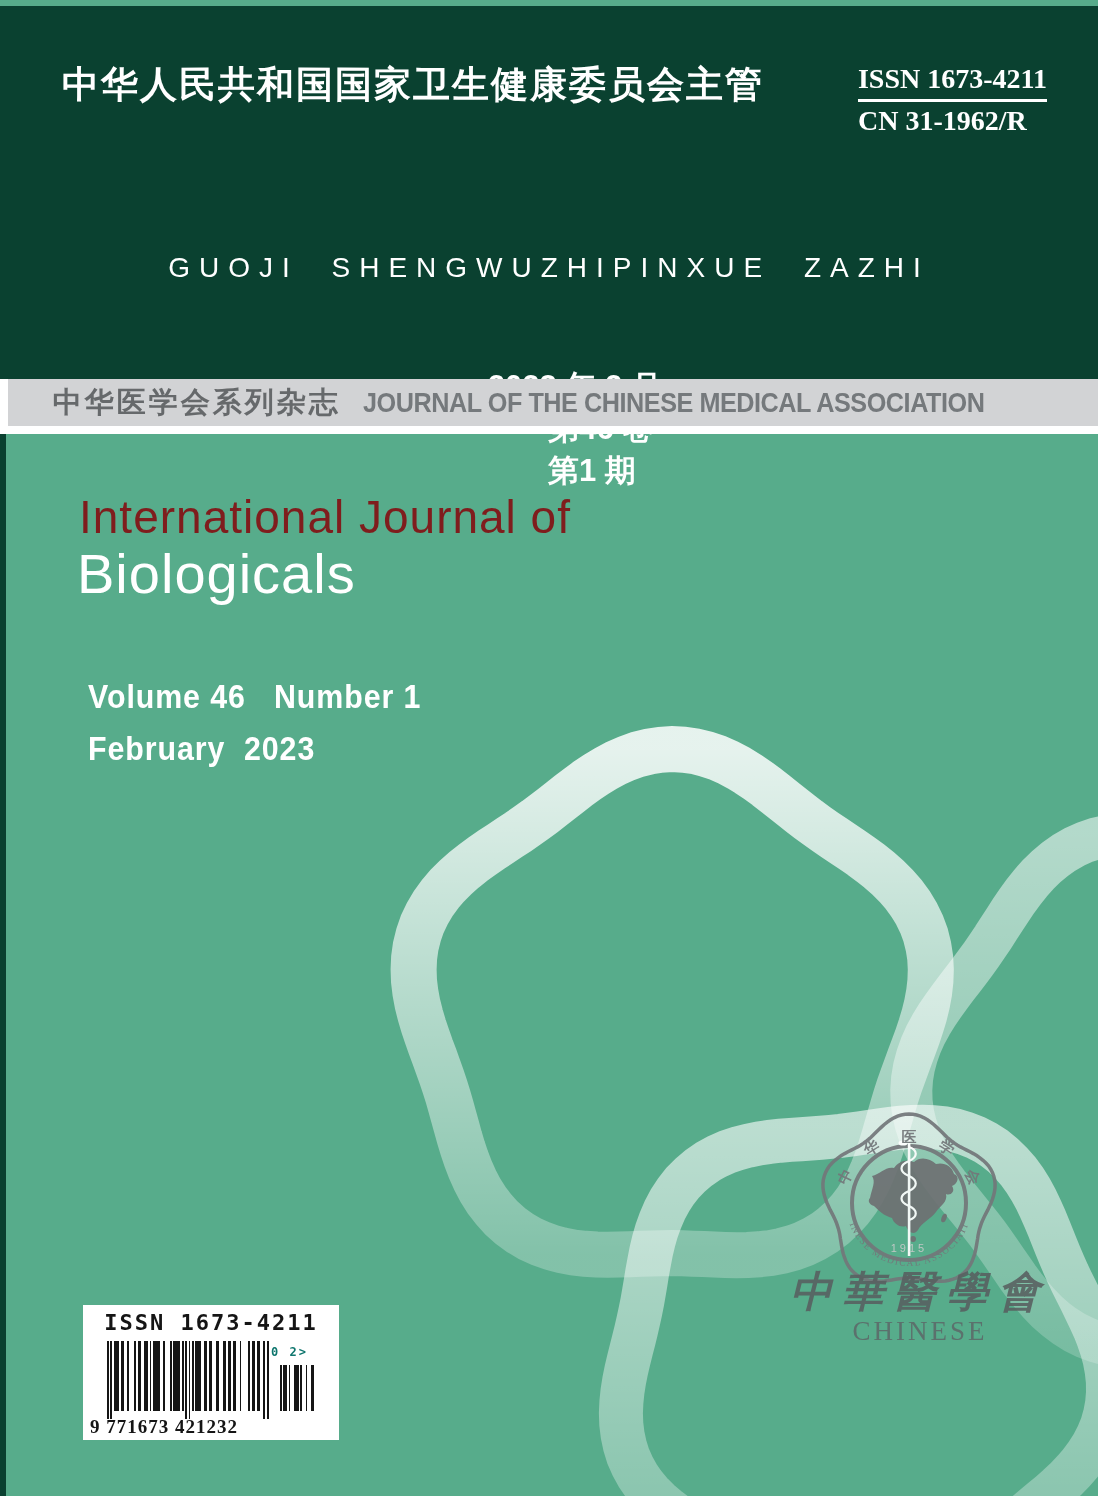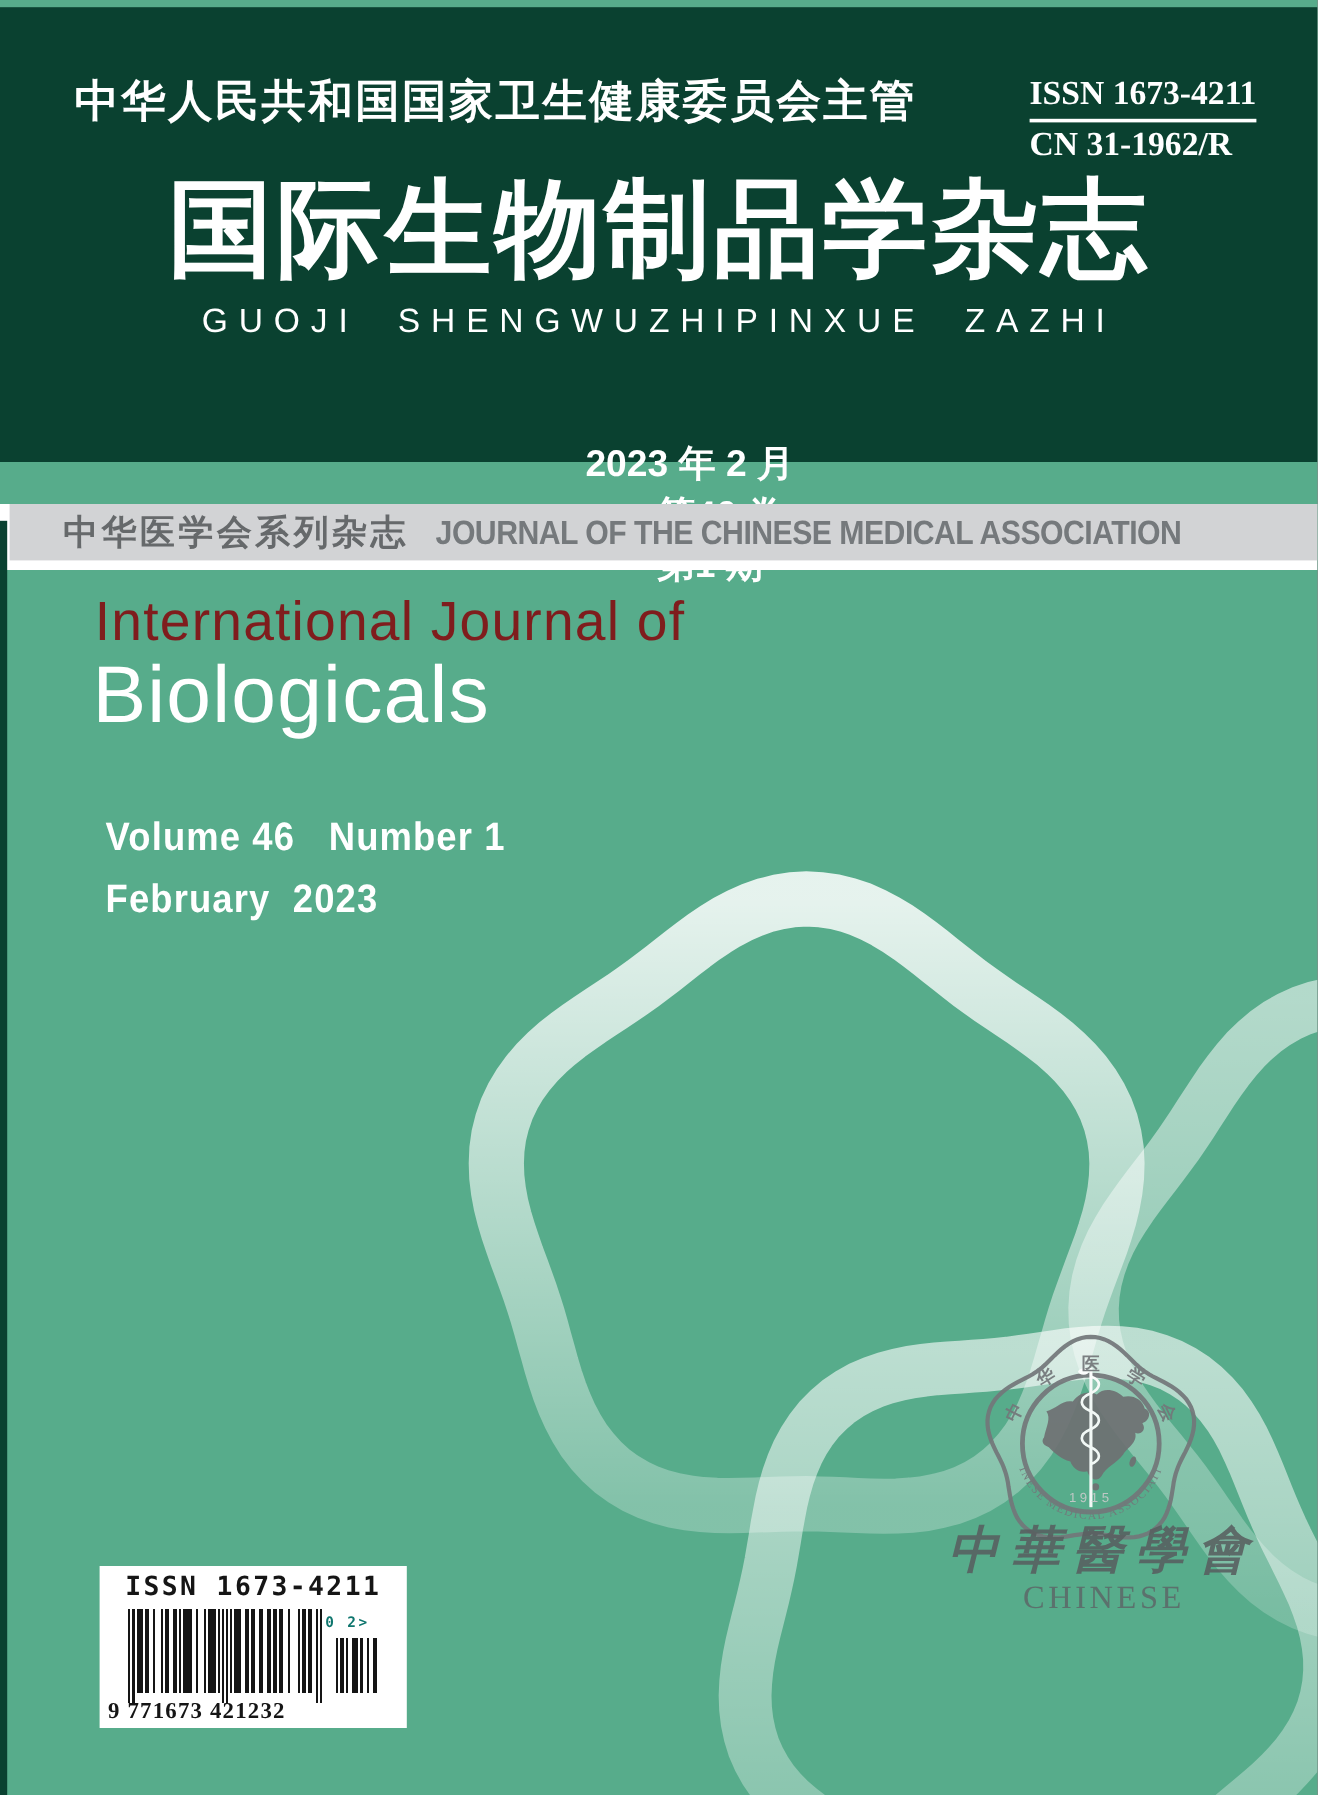--- a/index.html
+++ b/index.html
@@ -20,31 +20,31 @@
   .supervisor{position:absolute;left:62px;top:54px;font-size:37px;font-weight:bold;letter-spacing:2px;}
   .issn-block{position:absolute;right:51px;top:58px;font-family:"Liberation Serif",serif;font-weight:bold;font-size:28px;line-height:1.1;}
   .issn-line{border-bottom:3px solid #fff;padding-bottom:4px;margin-bottom:4px;}
   .title-cn{position:absolute;top:126px;left:0;width:100%;text-align:center;font-size:88px;font-weight:900;letter-spacing:3px;}
   .title-py{position:absolute;top:246px;left:0;width:100%;text-align:center;font-size:28px;font-weight:400;letter-spacing:9px;word-spacing:16px;}
   .issue-line{position:absolute;top:324px;left:0;width:100%;text-align:center;font-size:31px;font-weight:bold;white-space:pre;}
   .issue-line span{display:inline-block;}
   .issue-line span:nth-child(2){margin-left:52px;}
   .issue-line span:nth-child(3){margin-left:34px;}
   
-  .band-wrap{position:absolute;top:379px;left:0;width:100%;height:55px;background:#ffffff;margin-top:41px;}
+  .band-wrap{position:absolute;top:379px;left:0;width:100%;height:55px;background:#ffffff;}
   .band{position:absolute;top:0;left:8px;right:0;height:47px;background:var(--band-gray);
         display:flex;align-items:center;justify-content:center;}
   .band-cn{font-size:29px;font-weight:bold;color:var(--band-text);letter-spacing:3px;}
   .band-en{font-size:28px;font-weight:bold;color:#75797c;margin-left:22px;letter-spacing:-0.5px;transform:scaleX(.9);transform-origin:left center;display:inline-block;white-space:nowrap;}
   
   .main{position:absolute;top:434px;left:0;right:0;bottom:0;}
   .spine{position:absolute;left:0;top:0;bottom:0;width:6px;background:var(--header-green);}
   #deco{position:absolute;left:0;top:0;width:1098px;height:1062px;}
   .ijo{position:absolute;left:79px;top:56px;font-size:46px;color:#7f1d1d;font-weight:400;letter-spacing:1px;}
-  .bio{position:absolute;left:77px;top:112px;font-size:67px;color:#fff;font-weight:400;letter-spacing:1px;line-height:1;}
+  .bio{position:absolute;left:77px;top:112px;font-size:56px;color:#fff;font-weight:400;letter-spacing:1px;line-height:1;}
   .vol,.date{position:absolute;left:88px;color:#fff;font-size:33px;font-weight:700;white-space:pre;transform:scaleX(.92);transform-origin:left center;letter-spacing:1px;}
   .vol{top:244px;}
   .date{top:296px;}
   
   #seal{position:absolute;left:810px;top:668px;width:200px;height:200px;opacity:.92;}
   .calli{position:absolute;left:740px;top:830px;width:360px;text-align:center;
          font-family:"DejaVu Serif",serif;font-style:italic;font-weight:bold;
          font-size:42px;color:rgba(88,94,96,.88);letter-spacing:10px;white-space:nowrap;}
   .cma-name{position:absolute;left:770px;top:880px;width:300px;text-align:center;
             font-family:"Liberation Serif",serif;font-size:27px;letter-spacing:3px;
@@ -66,21 +66,20 @@
 <body>
 
 <div class="cover">
 
   <div class="header">
     <div class="supervisor">中华人民共和国国家卫生健康委员会主管</div>
     <div class="issn-block">
       <div class="issn-line">ISSN 1673-4211</div>
       <div>CN 31-1962/R</div>
     </div>
-    <div class="title-cn">国际生物制品学杂志</div>
     <div class="title-py">GUOJI SHENGWUZHIPINXUE ZAZHI</div>
     <div class="issue-line">
       <span>2023 年 2 月</span>
       <span>第46 卷</span>
       <span>第1 期</span>
     </div>
   </div>
 
   <div class="band-wrap">
     <div class="band">

